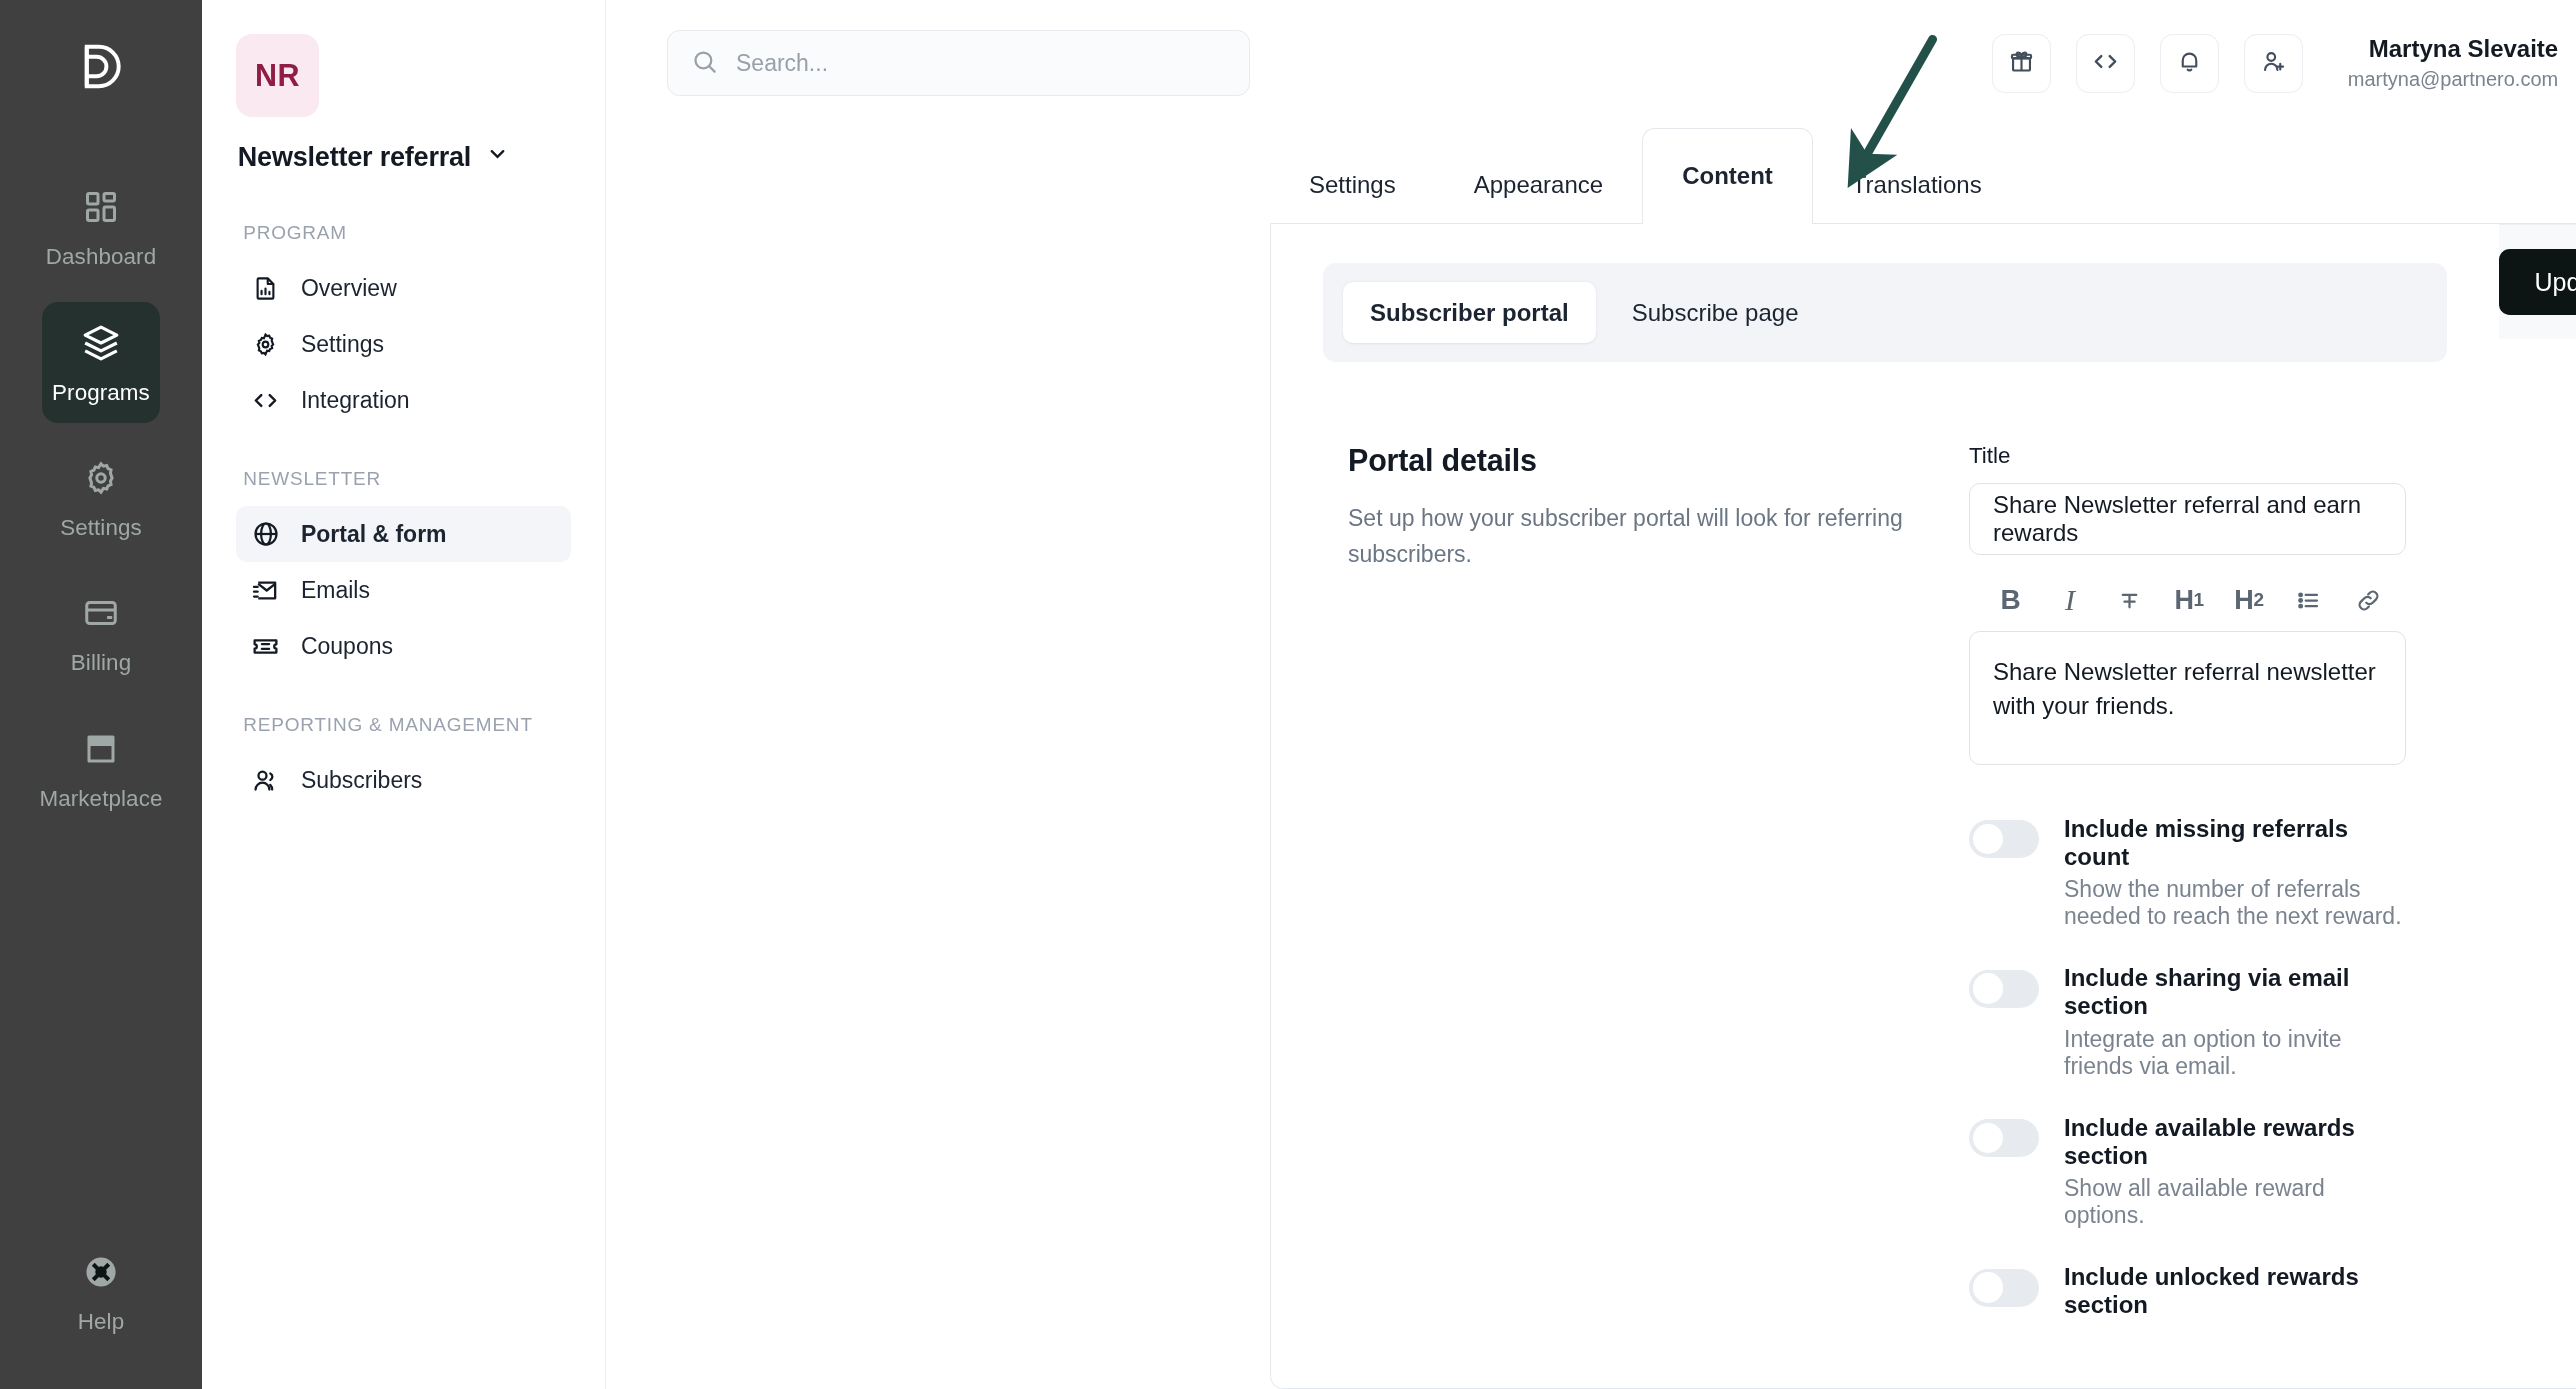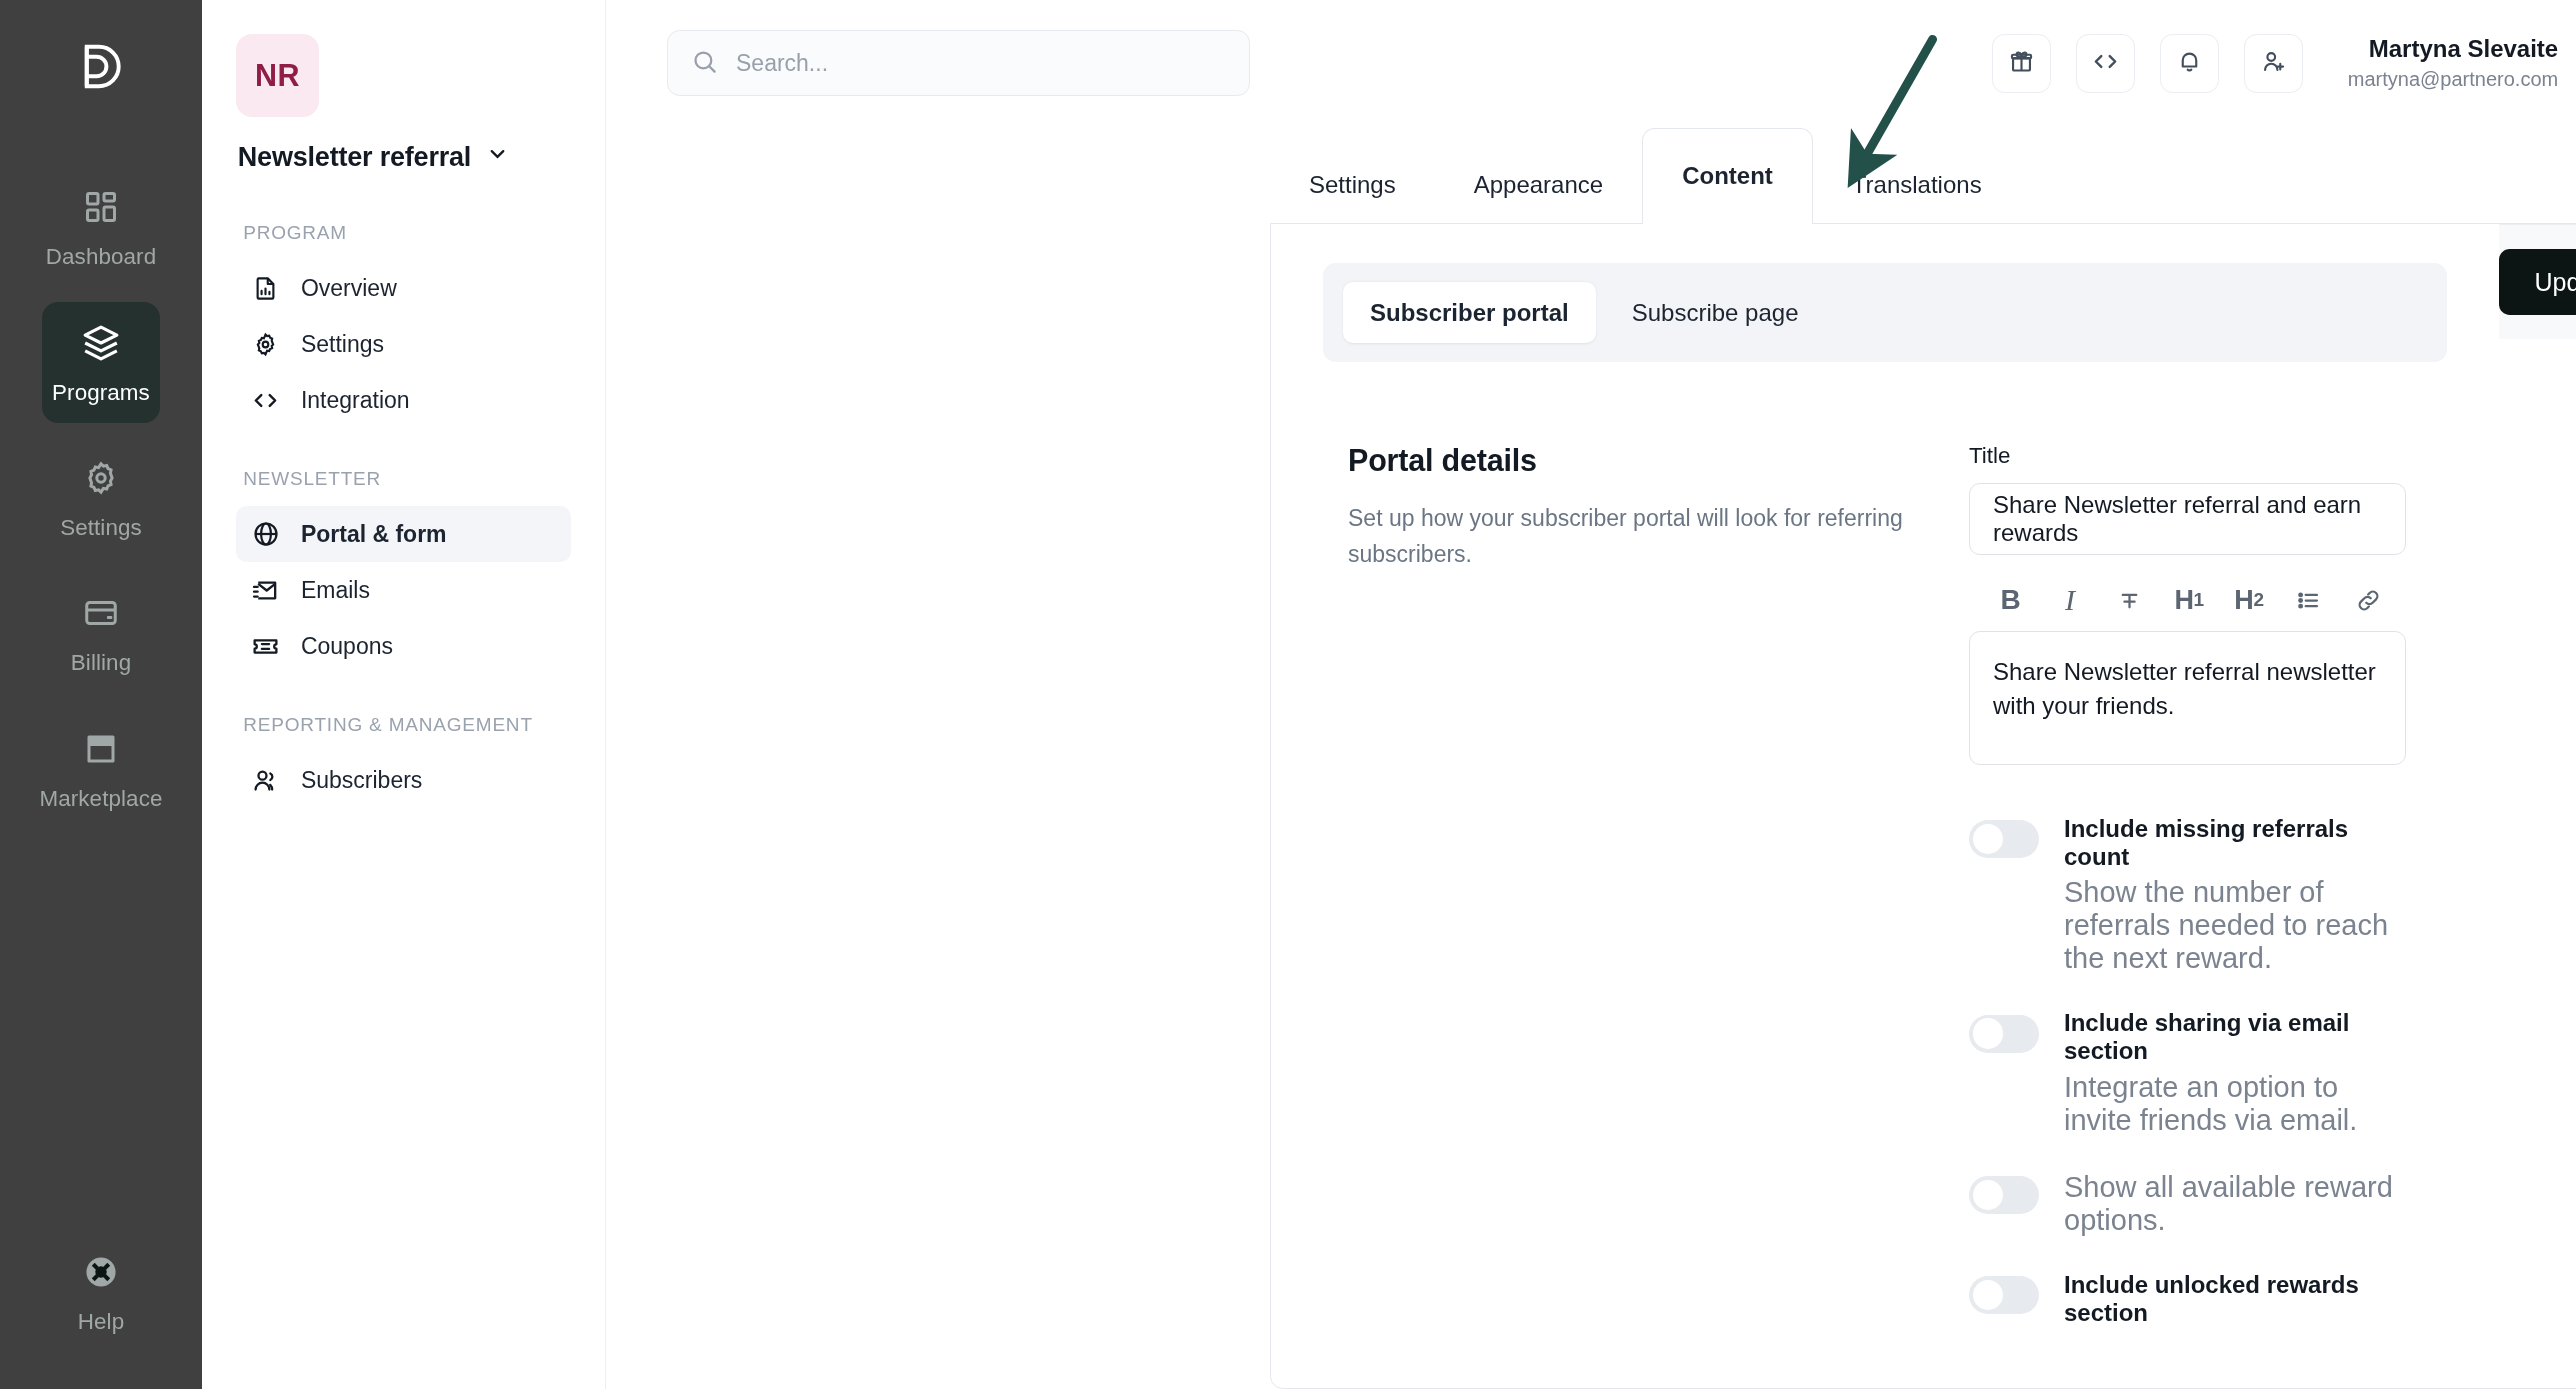--- a/index.html
+++ b/index.html
@@ -141,21 +141,21 @@
 
   .toggle-list { margin-top: 50px; display: flex; flex-direction: column; gap: 34px; }
   .toggle-row { display: flex; align-items: flex-start; gap: 25px; }
   .switch {
     width: 70px; height: 38px; border-radius: 19px; background: #e7eaee; position: relative;
     flex: 0 0 70px; margin-top: 5.4px; cursor: pointer;
   }
   .switch .knob { position: absolute; top: 3.6px; left: 3.6px; width: 30.5px; height: 30.5px; border-radius: 50%; background: #ffffff; }
   .tg-text { padding-top: 0; }
   .tg-title { font-size: 24px; font-weight: 700; color: #131a23; margin-bottom: 5.4px; }
-  .tg-desc { font-size: 29px; color: #7a838f; }
+  .tg-desc { font-size: 23px; color: #7a838f; }
 
   .card-footer {
     height: 115px; background: #f7f9fb; border-top: 1.8px solid #eceef1;
     display: flex; align-items: center; justify-content: flex-end; padding-right: 41px;
   }
   .btn-primary {
     background: #0c1513; color: #ffffff; font-size: 25px; font-weight: 400;
     height: 66px; padding: 0 36px; border-radius: 10.8px; border: none;
     display: flex; align-items: center; cursor: pointer;
   }
@@ -493,20 +493,21 @@
                   <div class="tg-title">Include sharing via email section</div>
                   <div class="tg-desc">Integrate an option to invite friends via email.</div>
                 </div>
               </div>
 
               <div class="toggle-row">
                 <div class="switch">
                     <span class="knob"></span>
                   </div>
                 <div class="tg-text">
+                  <div class="tg-title">Include available rewards section</div>
                   <div class="tg-desc">Show all available reward options.</div>
                 </div>
               </div>
 
               <div class="toggle-row">
                 <div class="switch">
                     <span class="knob"></span>
                   </div>
                 <div class="tg-text">
                   <div class="tg-title">Include unlocked rewards section</div>

